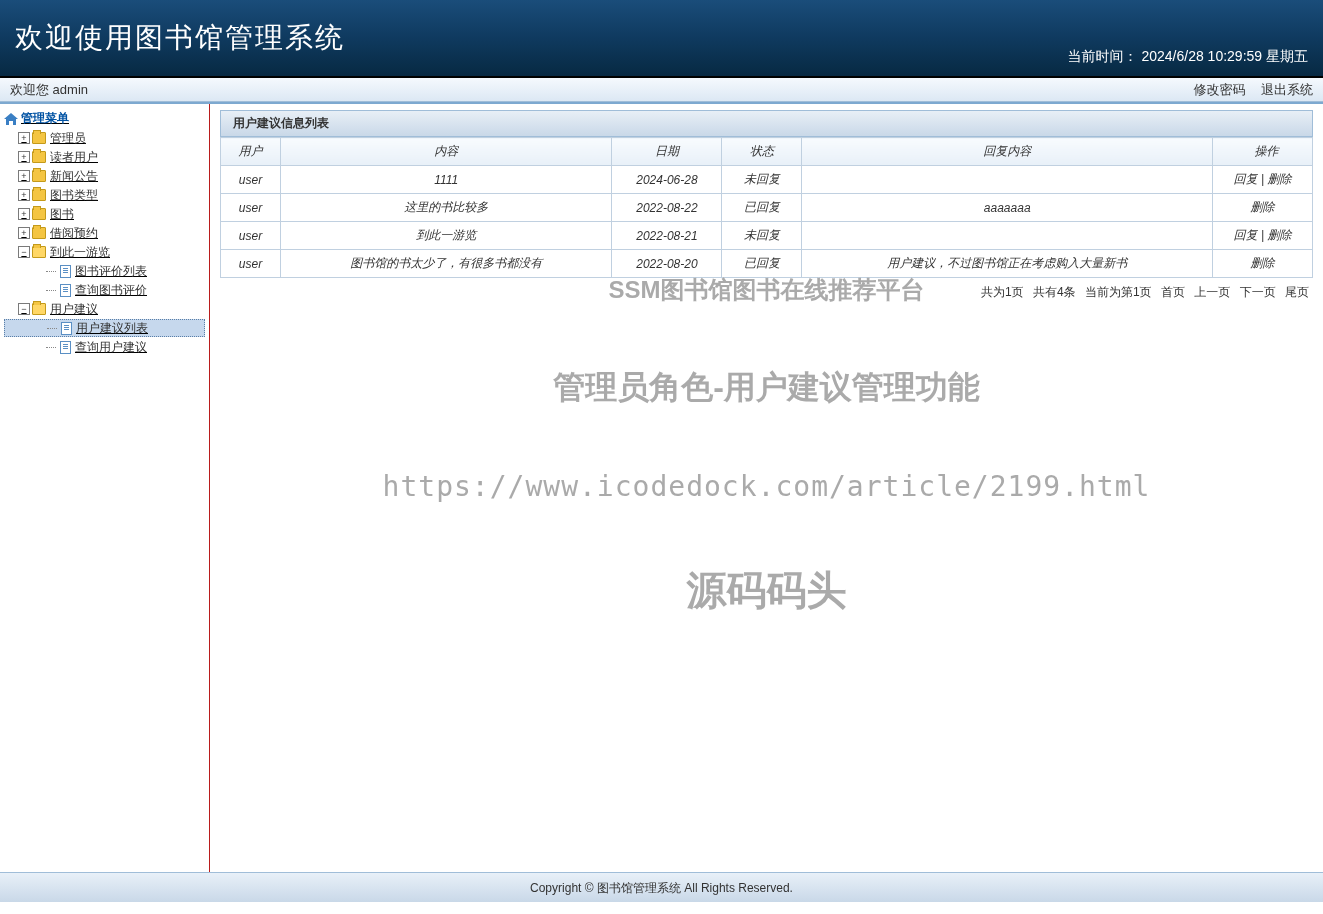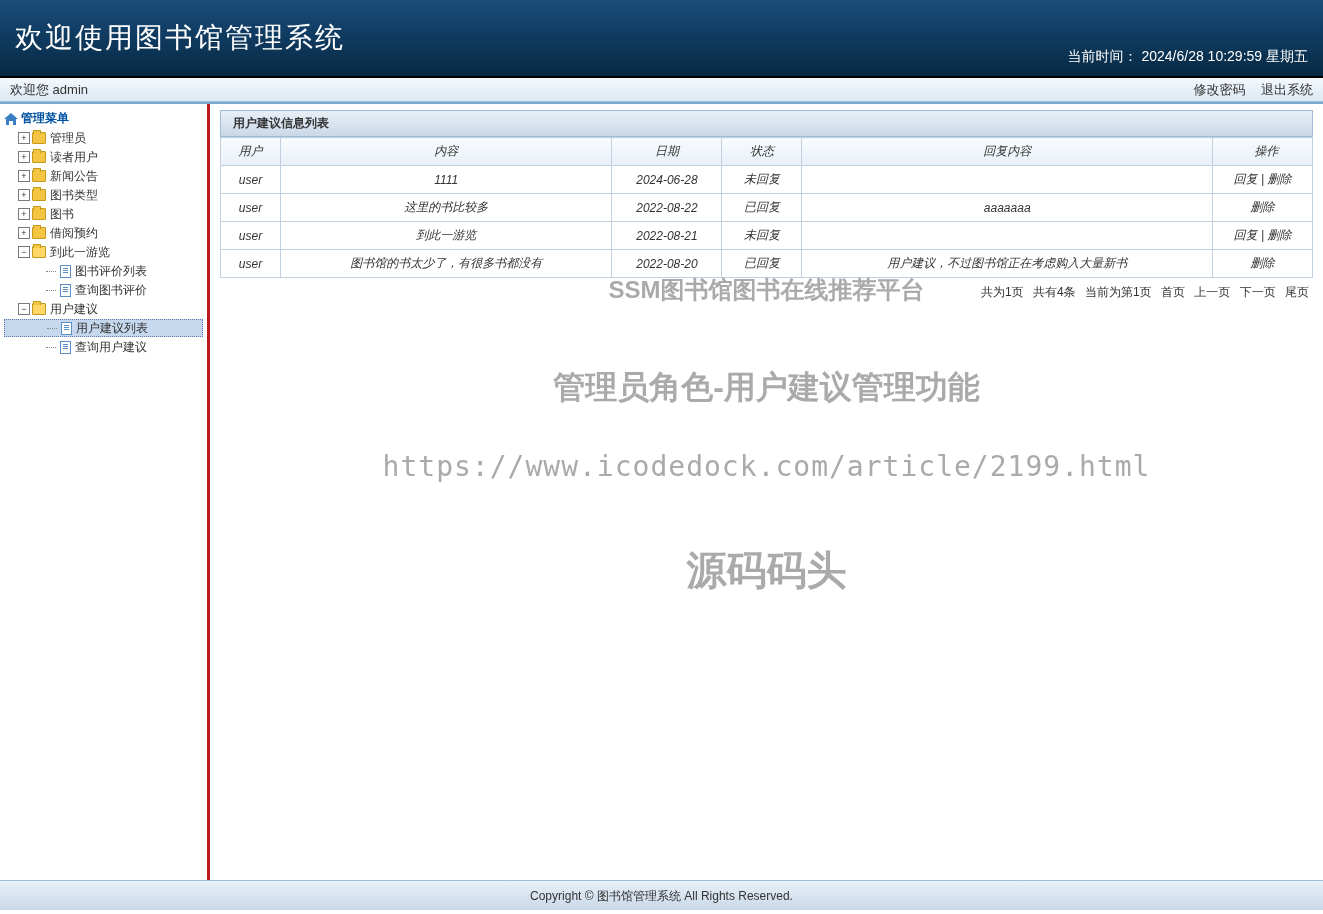--- a/index.html
+++ b/index.html
@@ -49,23 +49,24 @@
   margin-left: 12px;
 }
 .container {
   display: flex;
   height: 778px;
   border-top: 2px solid #7da9d0;
 }
 .sidebar {
   width: 210px;
   background: #fff;
-  border-right: 3px solid #b91c1c;
+  border-right: 1px solid #b91c1c;
   padding: 6px 4px;
   overflow-y: auto;
+  text-decoration: underline;
 }
 .tree-root {
   display: flex;
   align-items: center;
   color: #0052a3;
   font-weight: bold;
   margin-bottom: 2px;
 }
 .tree-node {
   display: flex;
@@ -200,26 +201,26 @@
 .watermark {
   position: absolute;
   left: 0;
   right: 0;
   top: 170px;
   text-align: center;
   pointer-events: none;
   color: #aaa;
 }
 .watermark .wm-line1 { font-size: 24px; font-weight: bold; margin-bottom: 60px; }
-.watermark .wm-line2 { font-size: 32px; font-weight: bold; margin-bottom: 40px; }
+.watermark .wm-line2 { font-size: 32px; font-weight: bold; margin-bottom: 60px; }
 .watermark .wm-line3 { font-size: 28px; font-family: monospace; letter-spacing: 1px; margin-bottom: 60px; }
 .watermark .wm-line4 { font-size: 40px; font-weight: bold; }
 .footer {
   position: absolute;
-  bottom: 4px;
+  bottom: 12px;
   left: 0;
   right: 0;
   height: 30px;
   background: linear-gradient(to bottom, #e8f0f8 0%, #c9d8e8 100%);
   border-top: 1px solid #a0bdd8;
   text-align: center;
   line-height: 30px;
   color: #333;
 }
 </style>

